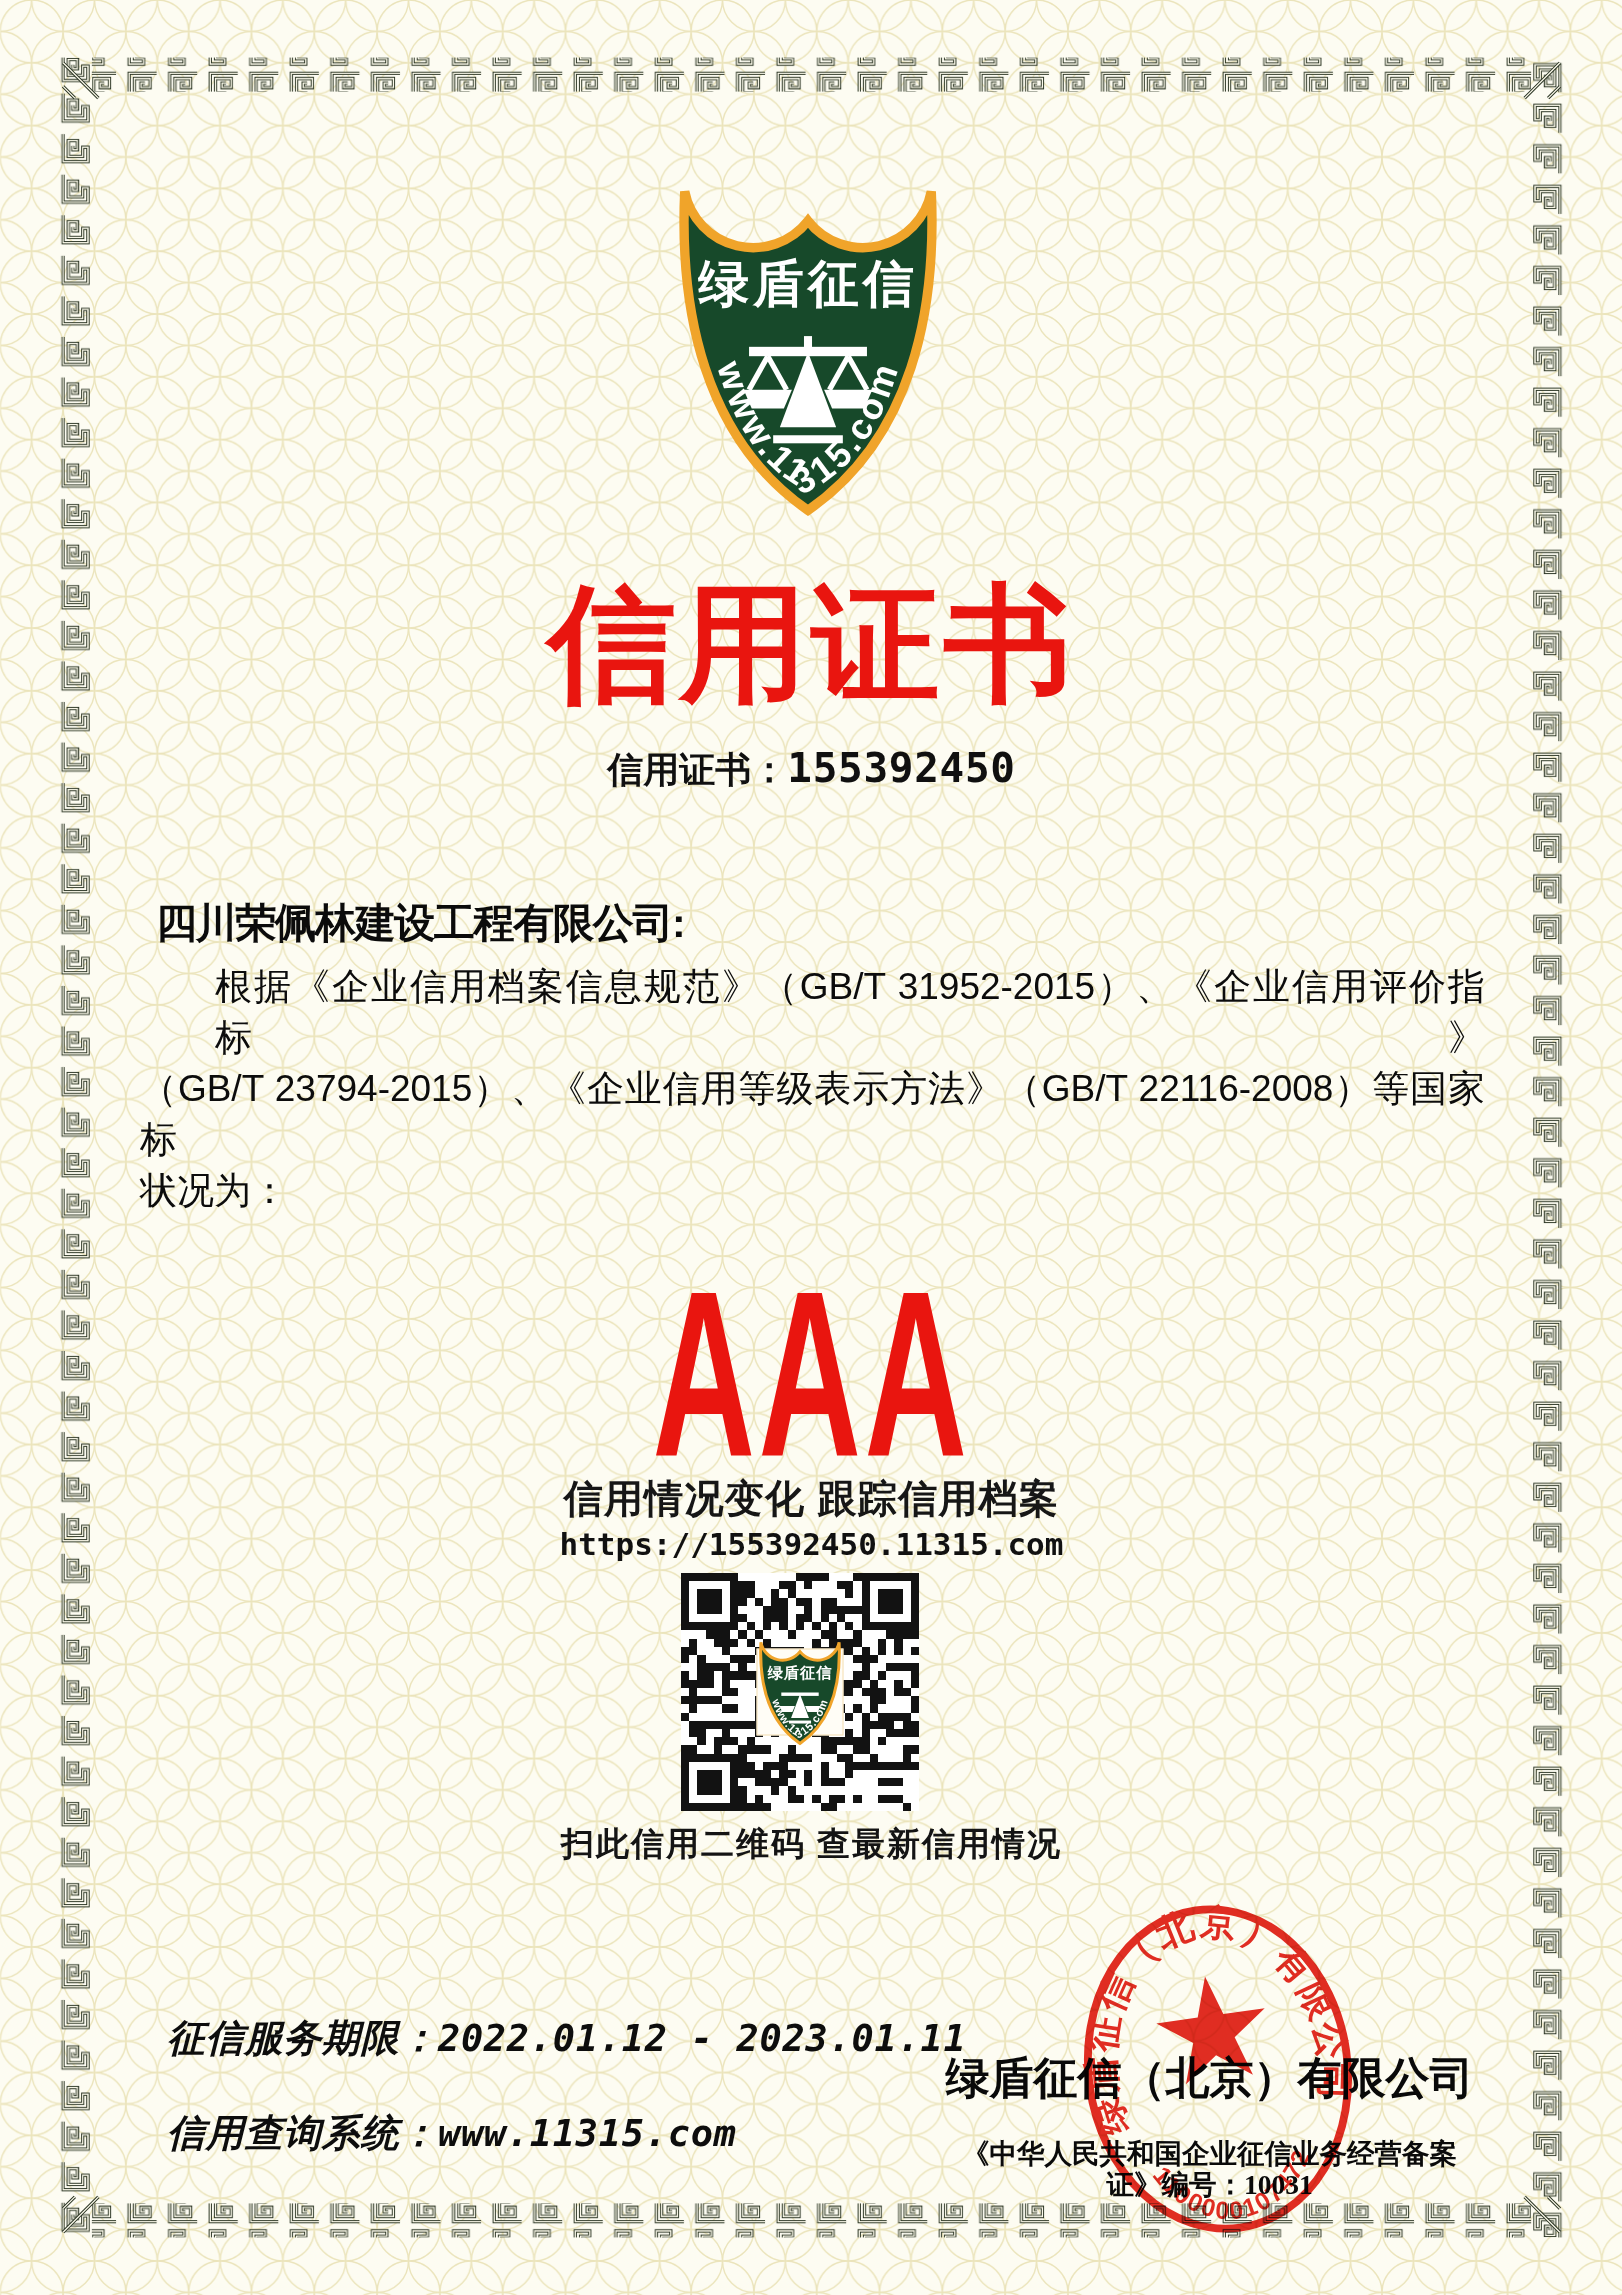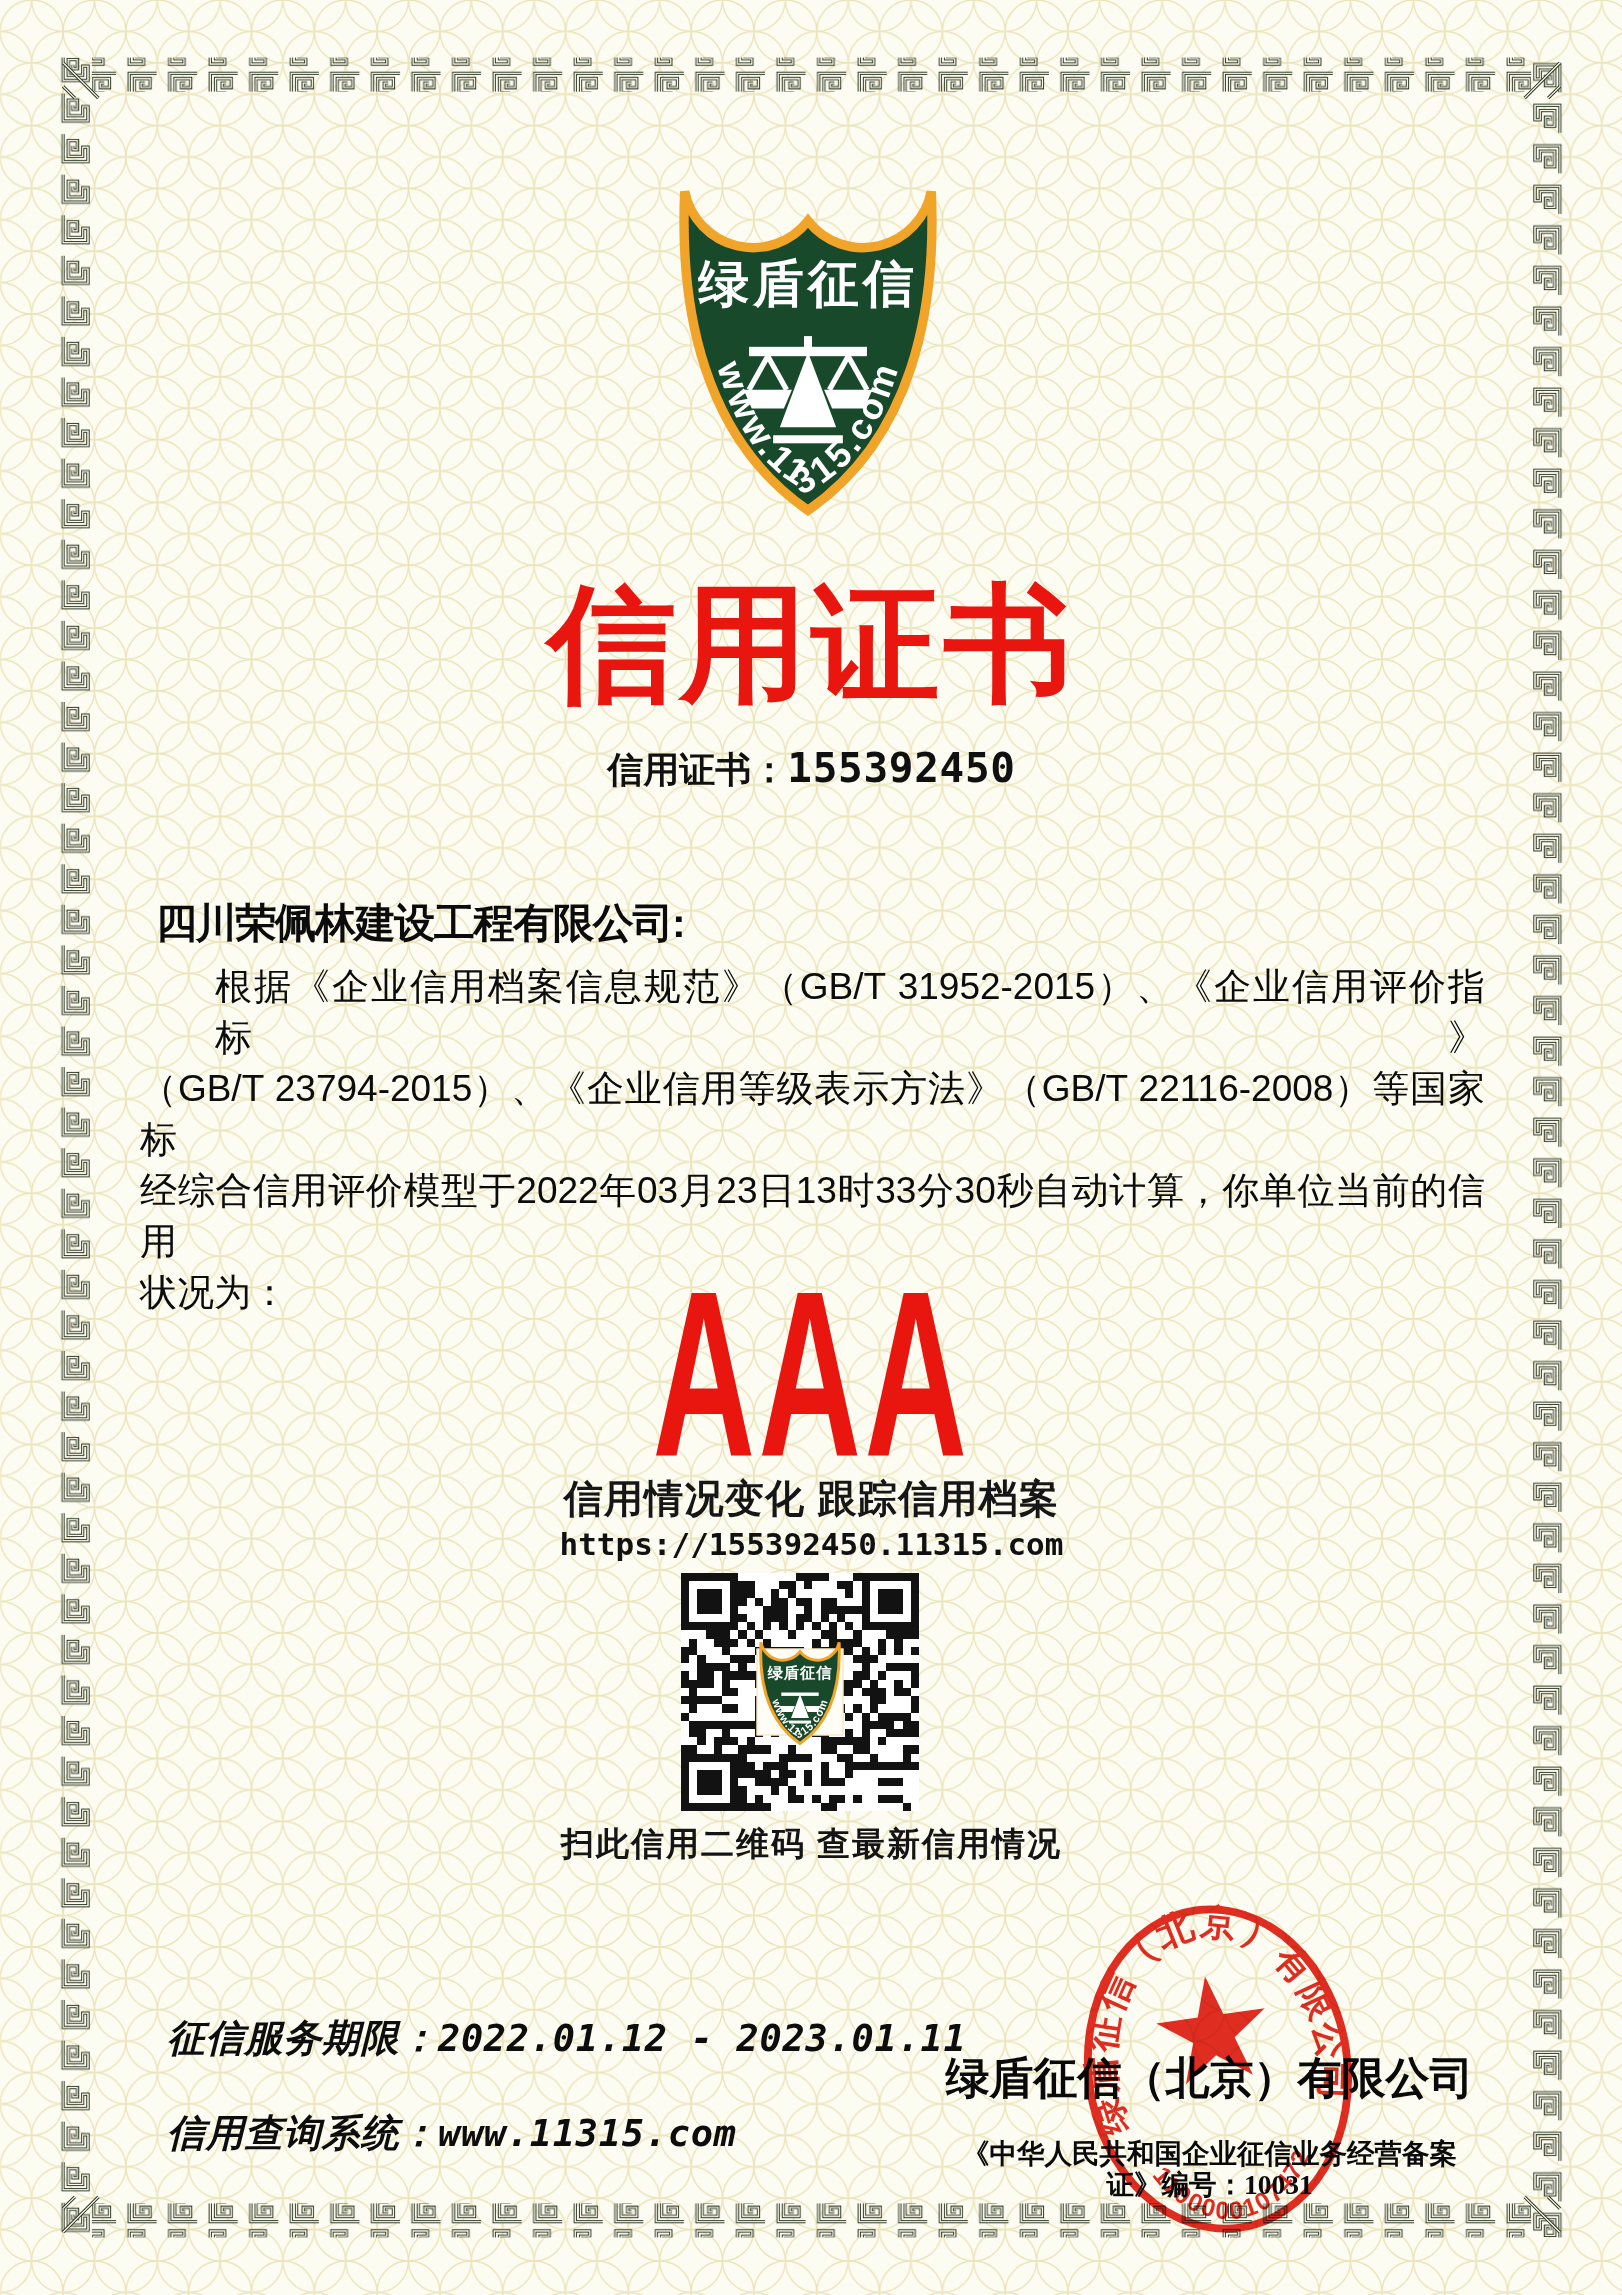--- a/index.html
+++ b/index.html
@@ -156,21 +156,20 @@
 
   <div class="abs center code-line">
     <span>信用证书：</span><span class="num">155392450</span>
   </div>
 
   <div class="abs recipient">四川荣佩林建设工程有限公司:</div>
 
   <div class="abs body-block">
     <div class="jline indent">根据《企业信用档案信息规范》（GB/T 31952-2015）、《企业信用评价指标》</div>
     <div class="jline">（GB/T 23794-2015）、《企业信用等级表示方法》（GB/T 22116-2008）等国家标</div>
-    <div class="jline">经综合信用评价模型于2022年03月23日13时33分30秒自动计算，你单位当前的信用</div>
     <div class="lastline">状况为：</div>
   </div>
 
   <div class="abs center rating">AAA</div>
 
   <div class="abs center tip">信用情况变化 跟踪信用档案</div>
   <div class="abs center track-url">https://155392450.11315.com</div>
 
   <div class="abs qr-wrap">
     <svg id="qr" viewBox="0 0 29 29" shape-rendering="crispEdges">

